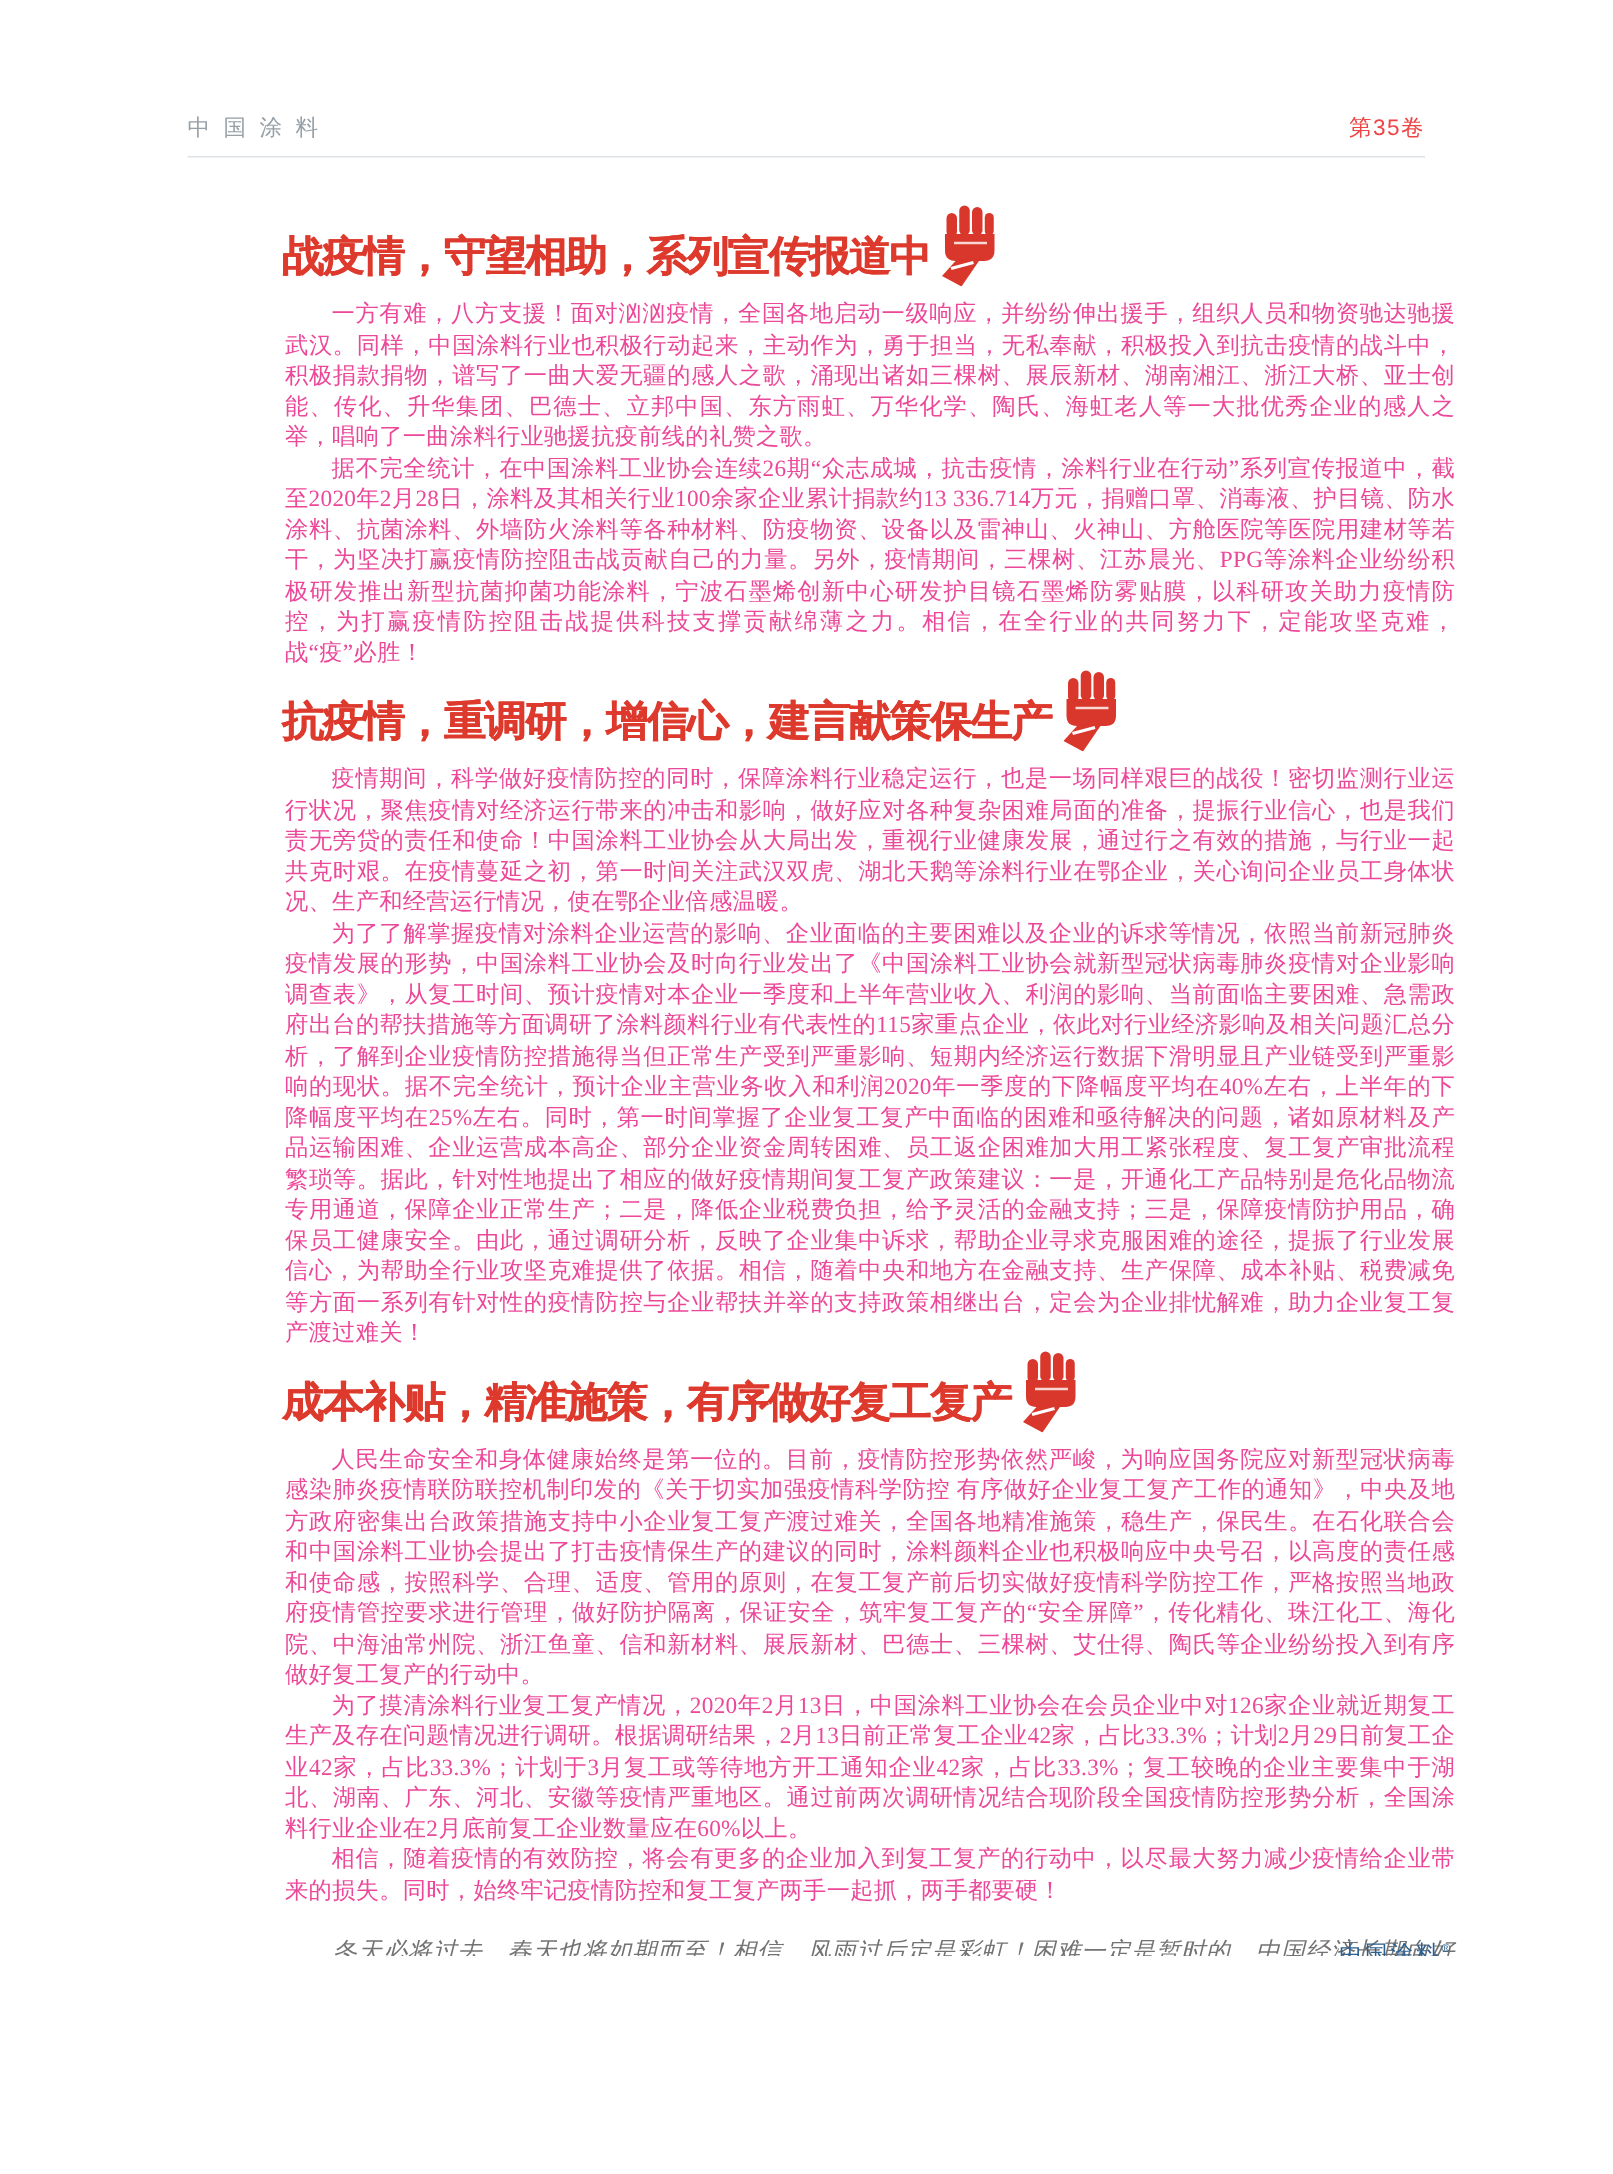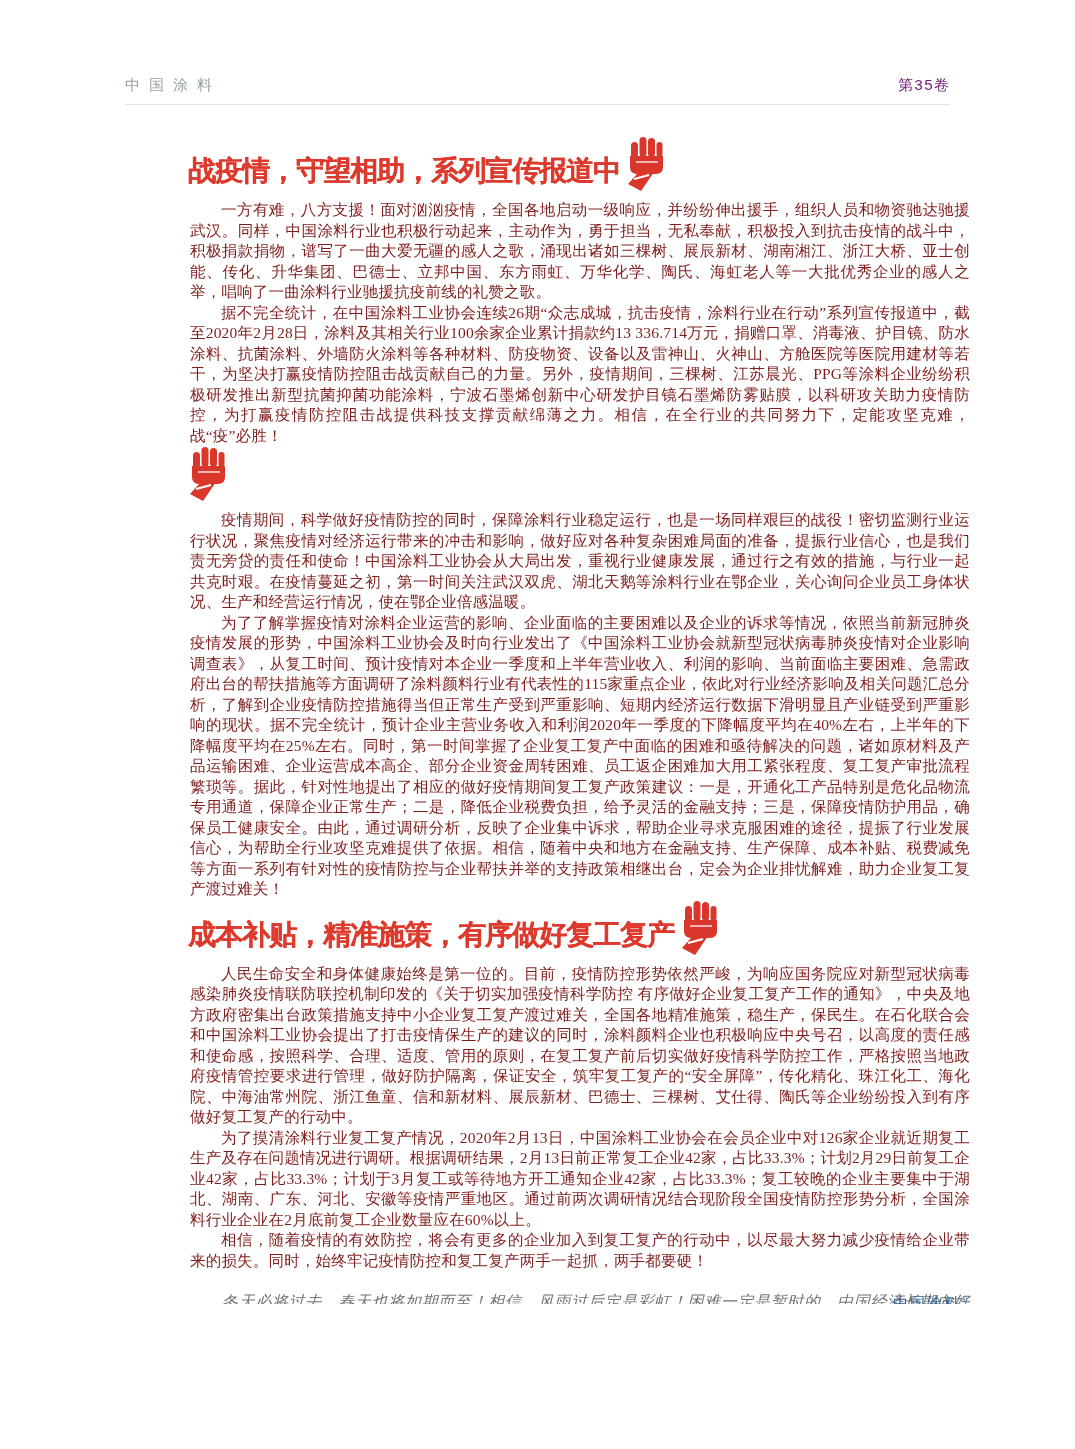--- a/index.html
+++ b/index.html
@@ -11,41 +11,41 @@
   }
   
   .runhead {
     position:absolute; top:76px; left:125px; right:125px;
     display:flex; justify-content:space-between; align-items:flex-end;
     border-bottom:1px solid #dde2e6; padding-bottom:9px;
     font-family:"Liberation Sans", sans-serif;
     font-size:15px; color:#97a0a7;
   }
   .runhead .journal { letter-spacing:9px; }
-  .runhead .volume { letter-spacing:1px; color:#701a75;font-family:Liberation Mono, monospace; }
+  .runhead .volume { letter-spacing:1px; color:#ef4444; }
 
   
   .content {
     position:absolute; top:136px; left:190px; width:780px;
     color:#595b5e;
   }
   .sec-head {
     display:flex; align-items:center; gap:6px;
     margin:12px 0 6px -2px; height:46px;
   }
   .sec-head .htext {
     font-family:"Liberation Sans", sans-serif;
     font-weight:800; font-size:28px; letter-spacing:-1px;
     color:#dd392d; white-space:nowrap;
     text-shadow:0.5px 0 0 #dd392d;
   }
   .fist { width:46px; height:56px; margin-top:-16px; flex:0 0 auto; }
   .para {
     font-size:15.5px; line-height:20.5px; text-align:justify;
-    text-indent:2em; color:#7f1d1d;
+    text-indent:2em; color:#ec4899;
     letter-spacing:0.2px;
   }
   
   .closing {
     margin-top:18px;
     font-family:"Liberation Serif", serif; font-style:italic;
     font-size:16px; line-height:25px; text-align:justify; text-indent:2em;
     color:#737373; letter-spacing:0.5px;
   }
   
@@ -105,20 +105,21 @@
           <path d="M10 39 L27 37 L14 56 L1 49 z"></path>
         </g>
         <path d="M7 44 L22 40" stroke="#ffffff" stroke-width="2.2" fill="none"></path>
         <path d="M9 27 h22" stroke="#ffffff" stroke-width="1.6" fill="none" opacity="0.8"></path>
       </svg>
     </div>
     <p class="para">一方有难，八方支援！面对汹汹疫情，全国各地启动一级响应，并纷纷伸出援手，组织人员和物资驰达驰援武汉。同样，中国涂料行业也积极行动起来，主动作为，勇于担当，无私奉献，积极投入到抗击疫情的战斗中，积极捐款捐物，谱写了一曲大爱无疆的感人之歌，涌现出诸如三棵树、展辰新材、湖南湘江、浙江大桥、亚士创能、传化、升华集团、巴德士、立邦中国、东方雨虹、万华化学、陶氏、海虹老人等一大批优秀企业的感人之举，唱响了一曲涂料行业驰援抗疫前线的礼赞之歌。</p>
     <p class="para">据不完全统计，在中国涂料工业协会连续26期“众志成城，抗击疫情，涂料行业在行动”系列宣传报道中，截至2020年2月28日，涂料及其相关行业100余家企业累计捐款约13 336.714万元，捐赠口罩、消毒液、护目镜、防水涂料、抗菌涂料、外墙防火涂料等各种材料、防疫物资、设备以及雷神山、火神山、方舱医院等医院用建材等若干，为坚决打赢疫情防控阻击战贡献自己的力量。另外，疫情期间，三棵树、江苏晨光、PPG等涂料企业纷纷积极研发推出新型抗菌抑菌功能涂料，宁波石墨烯创新中心研发护目镜石墨烯防雾贴膜，以科研攻关助力疫情防控，为打赢疫情防控阻击战提供科技支撑贡献绵薄之力。相信，在全行业的共同努力下，定能攻坚克难，战“疫”必胜！</p>
 
     <div class="sec-head">
+      <span class="htext">抗疫情，重调研，增信心，建言献策保生产</span>
       <svg class="fist" viewBox="0 0 44 56" xmlns="http://www.w3.org/2000/svg">
         <g fill="#d9372b">
           <rect x="4" y="7" width="7" height="16" rx="3.5"></rect>
           <rect x="12.5" y="2" width="7" height="20" rx="3.5"></rect>
           <rect x="21" y="3" width="7" height="19" rx="3.5"></rect>
           <rect x="29.5" y="7" width="6" height="15" rx="3"></rect>
           <path d="M3 21 h33 v11 q0 7 -7 7 H10 q-7 0 -7 -7 z"></path>
           <path d="M10 39 L27 37 L14 56 L1 49 z"></path>
         </g>
         <path d="M7 44 L22 40" stroke="#ffffff" stroke-width="2.2" fill="none"></path>

